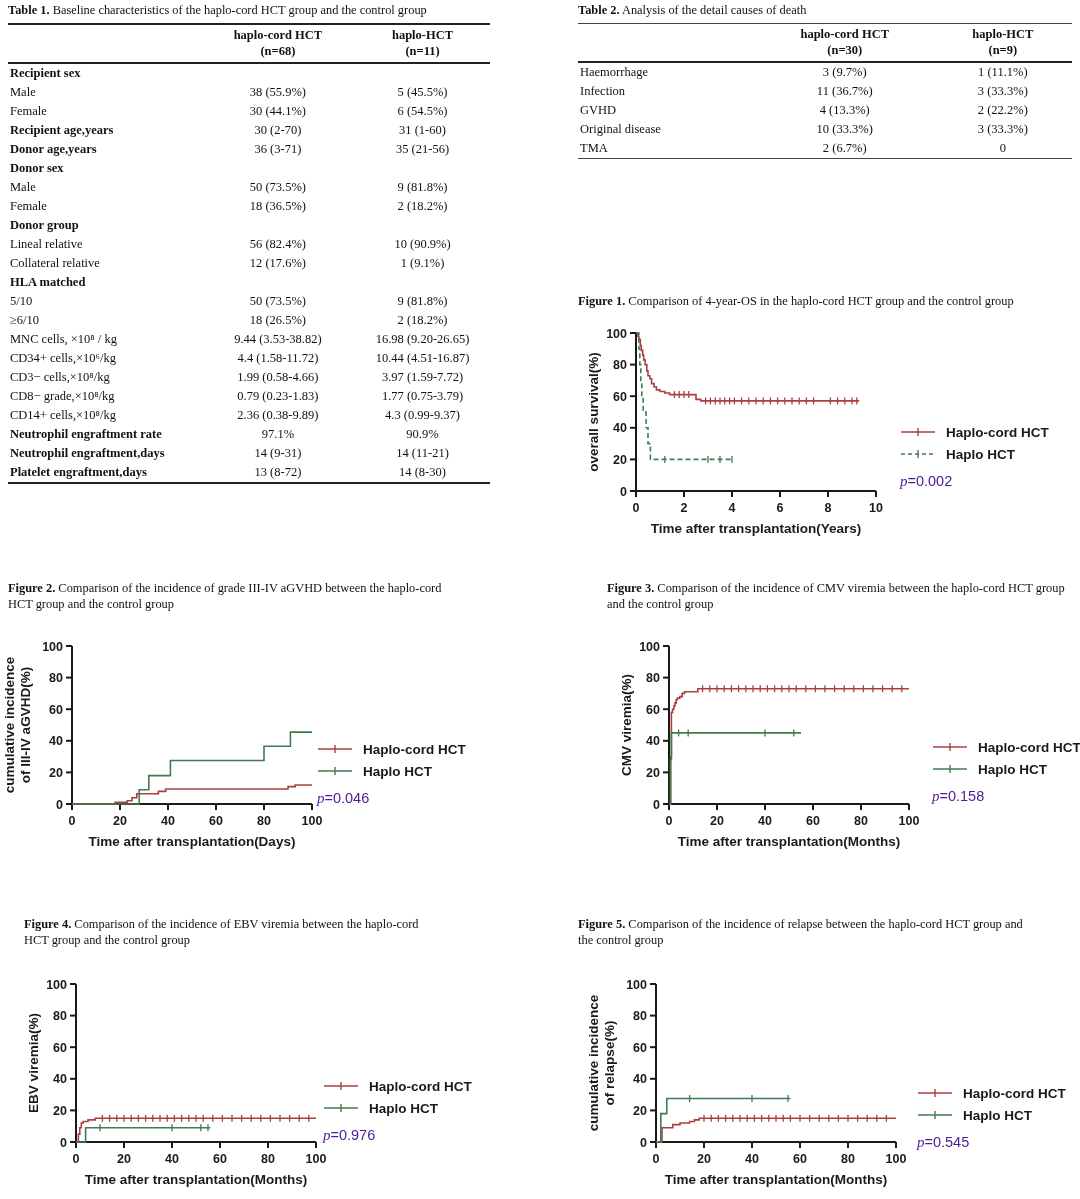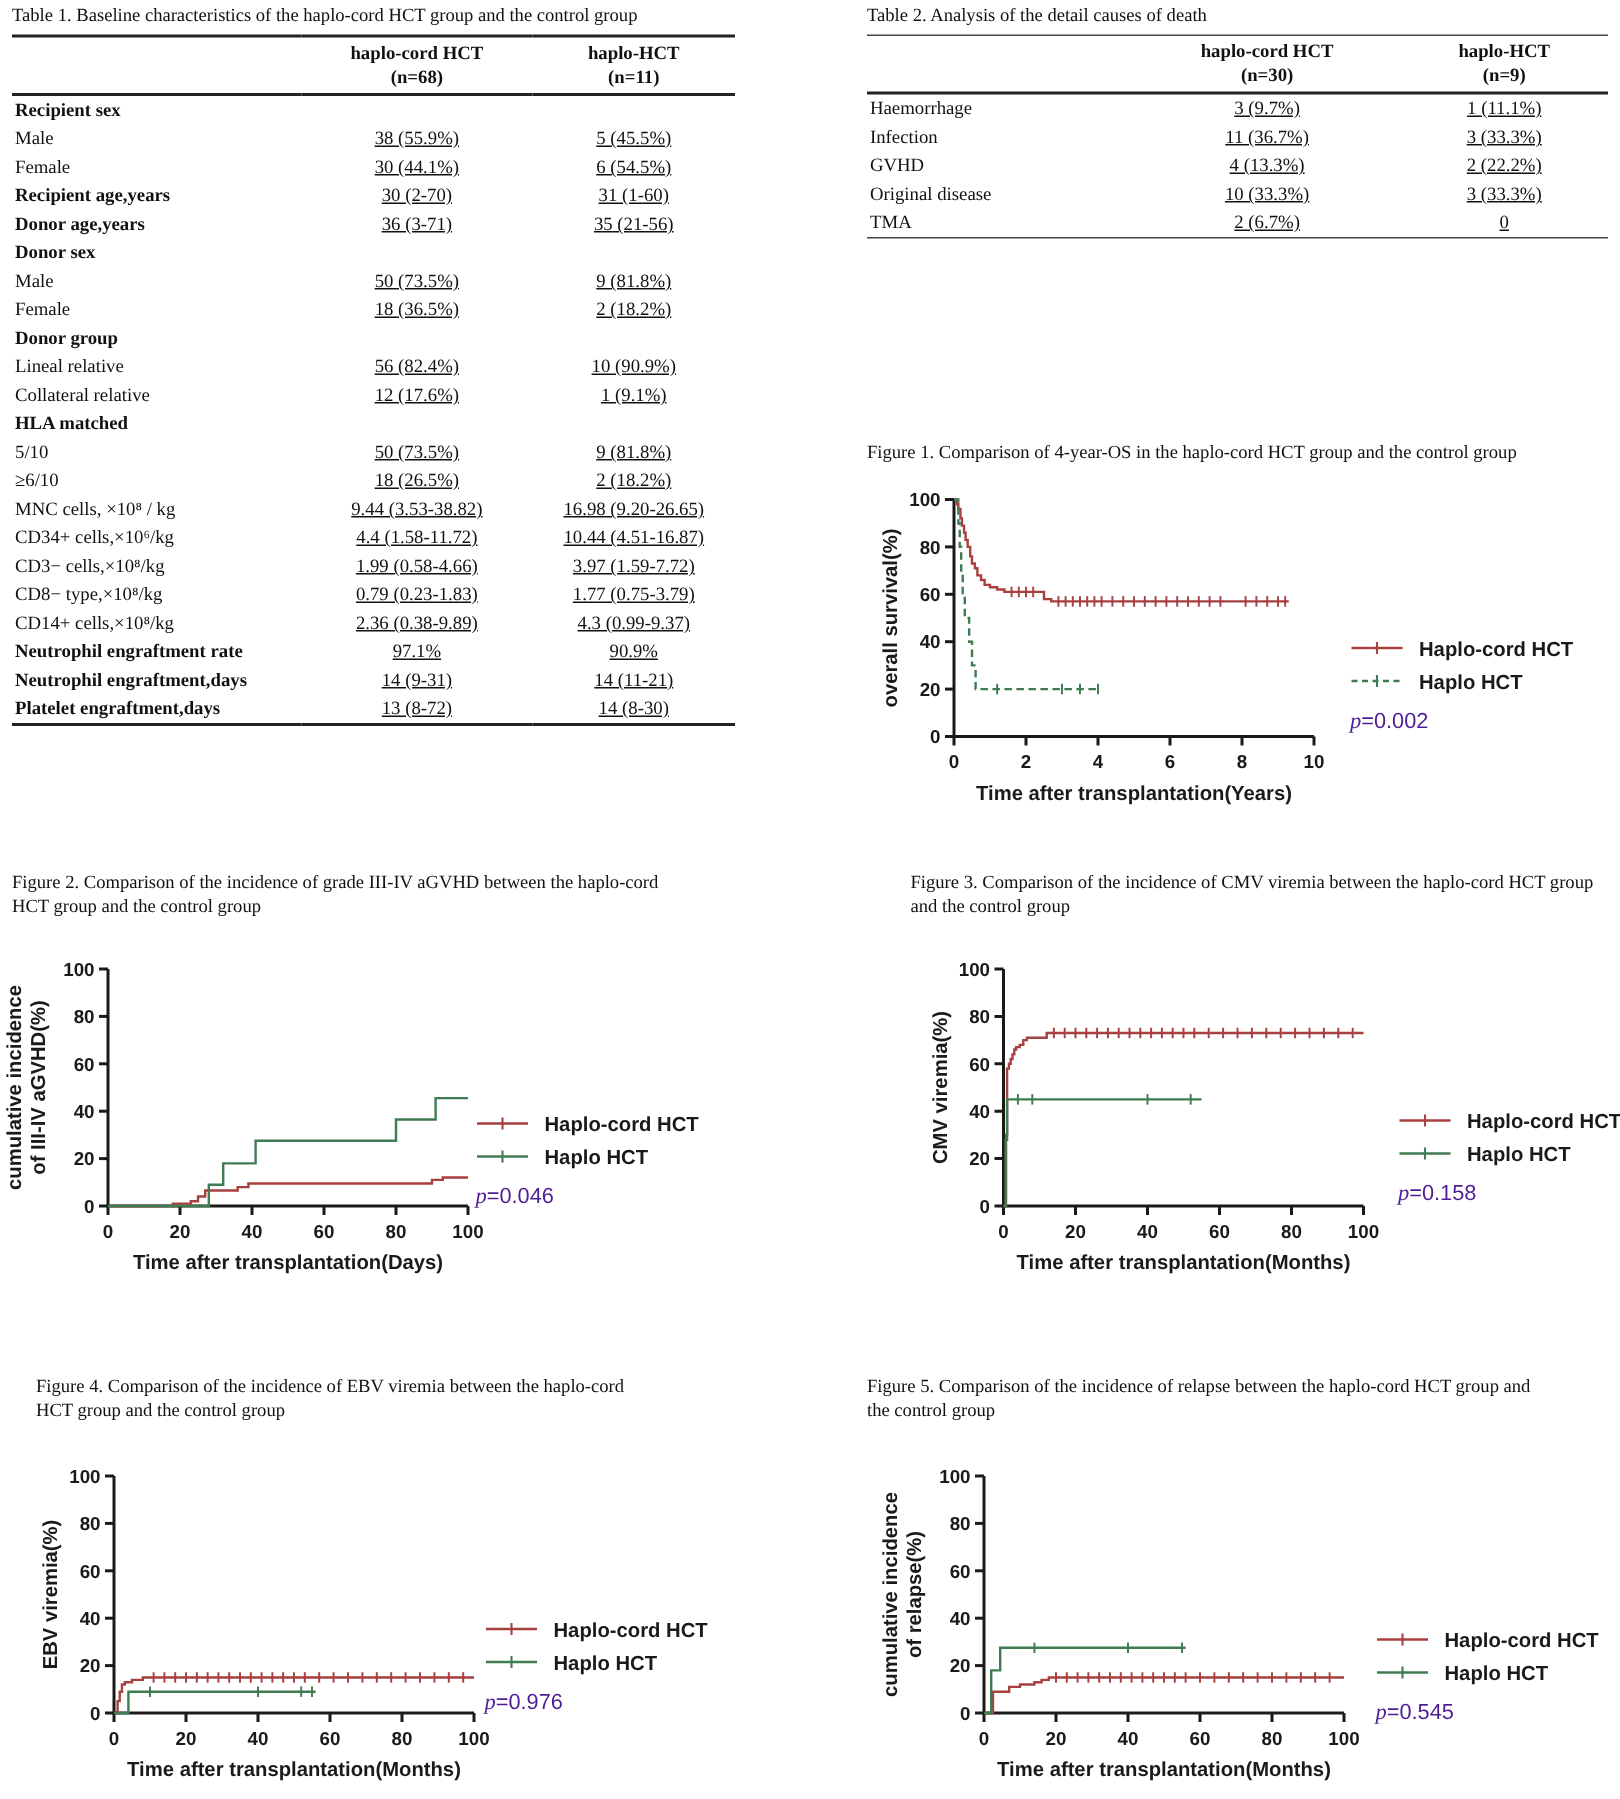--- a/index.html
+++ b/index.html
@@ -1,28 +1,28 @@
 <!DOCTYPE html>
 <html><head>
 <meta charset="utf-8">
 <style>
   html,body{margin:0;padding:0;background:#fff;}
   .page{position:relative;width:1080px;height:1199px;background:#ffffff;overflow:hidden;
         font-family:"Liberation Serif",serif;color:#111;}
   .block{position:absolute;}
   
   .caption{margin:0 0 5px 0;font-size:12.4px;line-height:16px;color:#111;}
-  .caption b{font-weight:normal;}
+  .caption b{font-weight:bold;}
   
   .datatable{border-collapse:collapse;width:100%;font-size:12.5px;color:#111;table-layout:fixed;}
   .datatable th{font-weight:bold;text-align:center;vertical-align:bottom;padding:2px 0 3px 0;line-height:16px;}
   .datatable td{padding:0 2px;height:19px;line-height:19px;vertical-align:middle;
                 white-space:nowrap;overflow:visible;}
   .datatable td.lbl{text-align:left;}
-  .datatable td.val{text-align:center;text-decoration:underline;}
+  .datatable td.val{text-align:center;}
   .datatable td.b{font-weight:bold;}
   table.t1{border-top:2px solid #222;border-bottom:2px solid #222;}
   table.t1 thead tr{border-bottom:2px solid #222;}
   table.t2{border-top:1px solid #444;border-bottom:1px solid #444;}
   table.t2 thead tr{border-bottom:2px solid #222;}
   #table1{left:8px;top:2px;width:482px;}
   #table2{left:578px;top:2px;width:494px;}
   
   .figure .chart{position:absolute;}
   .figure .legend{position:absolute;font-family:"Liberation Sans",sans-serif;}
@@ -161,21 +161,21 @@
             <td class="lbl">CD34+ cells,×10⁶/kg</td>
             <td class="val">4.4 (1.58-11.72)</td>
             <td class="val">10.44 (4.51-16.87)</td>
           </tr>
           <tr>
             <td class="lbl">CD3− cells,×10⁸/kg</td>
             <td class="val">1.99 (0.58-4.66)</td>
             <td class="val">3.97 (1.59-7.72)</td>
           </tr>
           <tr>
-            <td class="lbl">CD8− type,×10⁸/kg</td>
+            <td class="lbl">CD8− grade,×10⁸/kg</td>
             <td class="val">0.79 (0.23-1.83)</td>
             <td class="val">1.77 (0.75-3.79)</td>
           </tr>
           <tr>
             <td class="lbl">CD14+ cells,×10⁸/kg</td>
             <td class="val">2.36 (0.38-9.89)</td>
             <td class="val">4.3 (0.99-9.37)</td>
           </tr>
           <tr>
             <td class="lbl b">Neutrophil engraftment rate</td>

